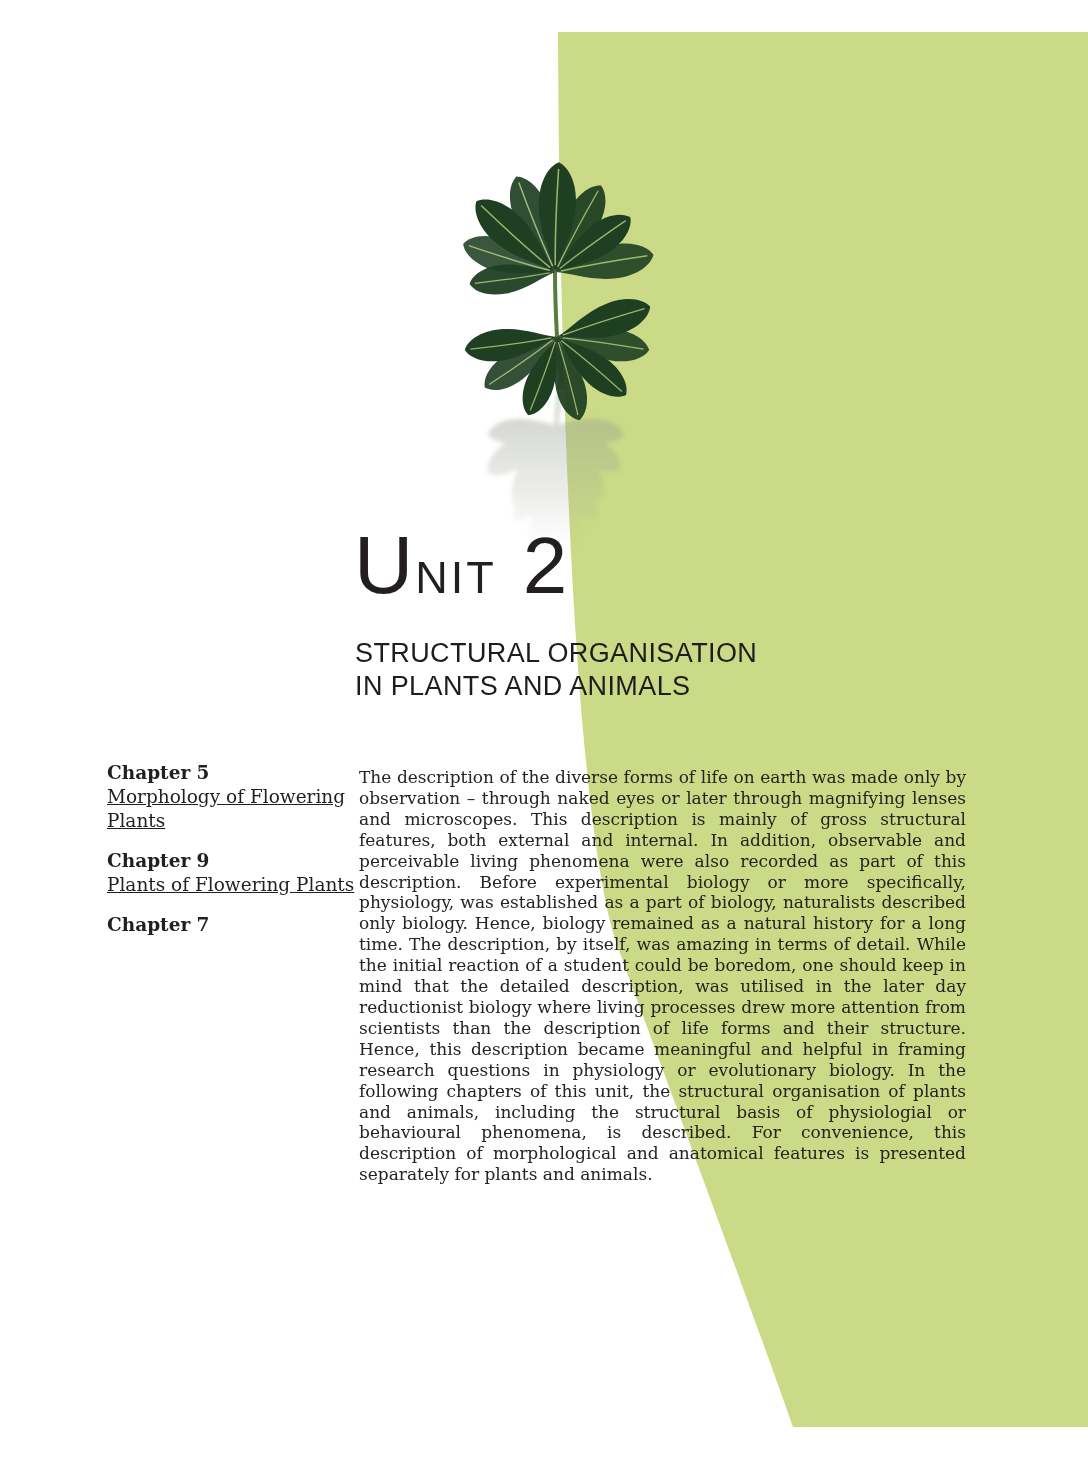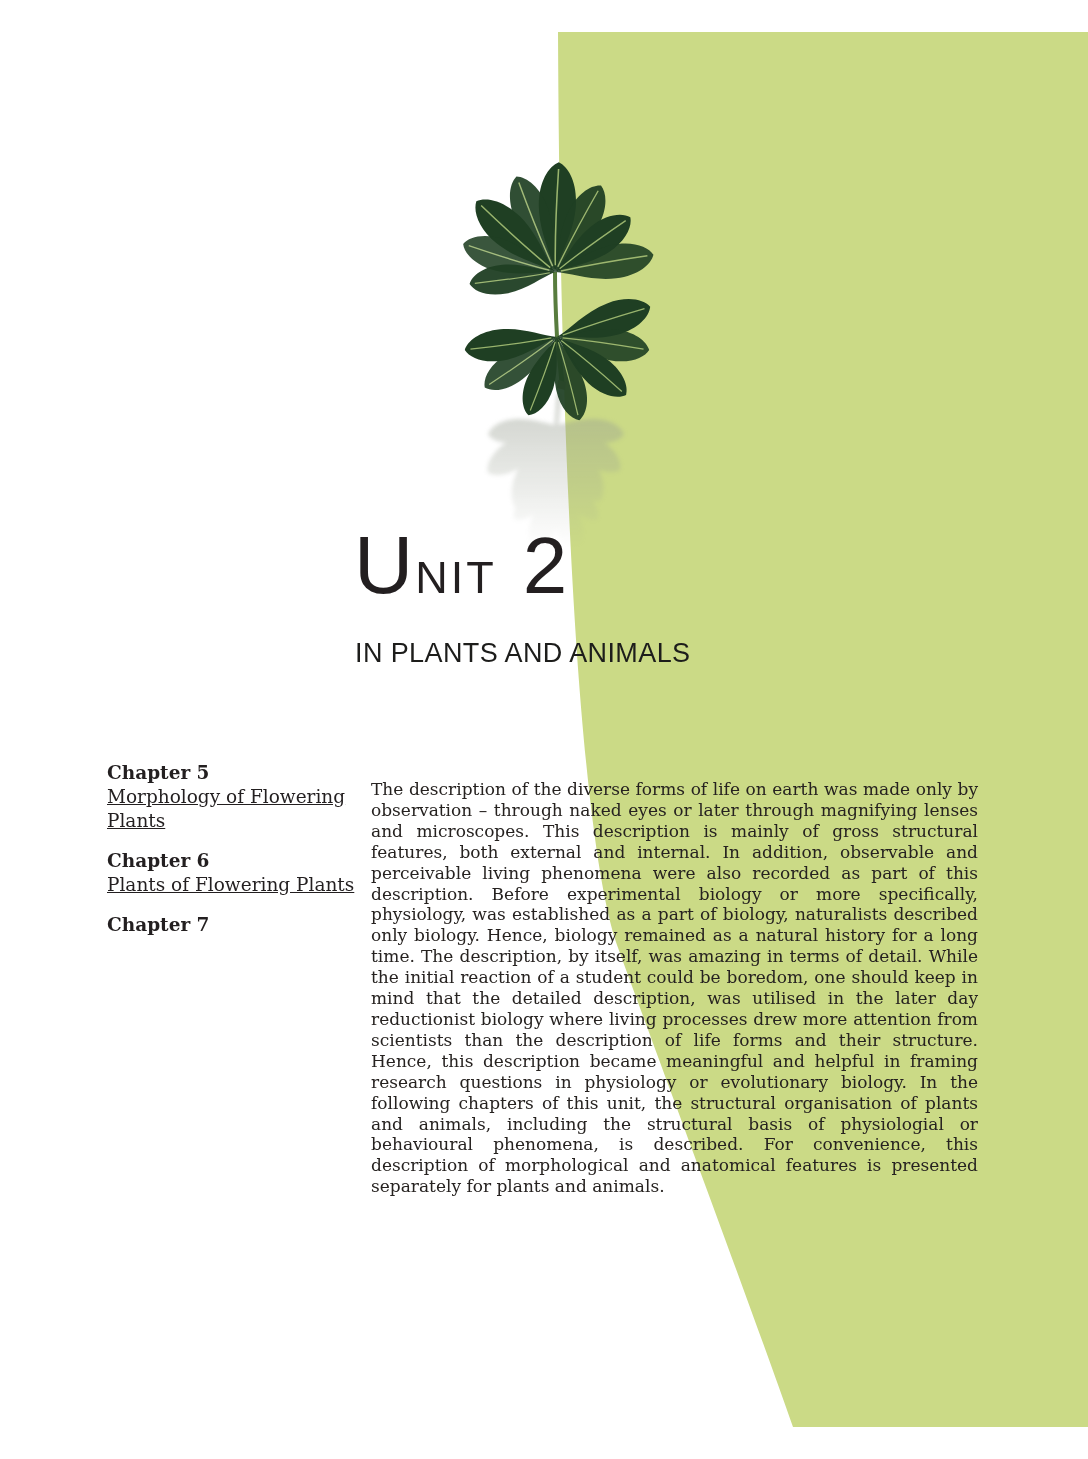--- a/index.html
+++ b/index.html
@@ -35,21 +35,21 @@
     position:absolute; left:107px; top:761px; width:252px;
     font-size:18.5px; line-height:24px;
     color:#231f20;
   }
   .chapter-block { margin:0 4px 16px 0; }
   .chapter-label { font-weight:bold; }
   .chapter-title { font-weight:normal;text-decoration:underline; }
 
   .intro {
     position:absolute; left:355px; top:763px; width:607px;
-    margin:16px;
+    margin:4px;
     font-size:17px; line-height:20.9px;
     text-align:justify;
     color:#262220;
   }
 </style>
 </head>
 <body>
 
 <div class="page">
 
@@ -117,30 +117,31 @@
     </g>
   </svg>
 
   <div class="unit-heading">
     <span class="u-big">U</span>
       <span class="u-small">NIT</span>
     <span class="u-num">2</span>
   </div>
 
   <div class="unit-subtitle">
+    <div>STRUCTURAL ORGANISATION</div>
     <div>IN PLANTS AND ANIMALS</div>
   </div>
 
   <aside class="chapters">
     <div class="chapter-block">
       <div class="chapter-label">Chapter 5</div>
       <div class="chapter-title">Morphology of Flowering Plants</div>
     </div>
     <div class="chapter-block">
-      <div class="chapter-label">Chapter 6</div>
+      <div class="chapter-label">Chapter 9</div>
       <div class="chapter-title">Plants of Flowering Plants</div>
     </div>
     <div class="chapter-block">
       <div class="chapter-label">Chapter 7</div>
     </div>
   </aside>
 
   <p class="intro">The description of the diverse forms of life on earth was made only by observation – through naked eyes or later through magnifying lenses and microscopes. This description is mainly of gross structural features, both external and internal. In addition, observable and perceivable living phenomena were also recorded as part of this description. Before experimental biology or more specifically, physiology, was established as a part of biology, naturalists described only biology. Hence, biology remained as a natural history for a long time. The description, by itself, was amazing in terms of detail. While the initial reaction of a student could be boredom, one should keep in mind that the detailed description, was utilised in the later day reductionist biology where living processes drew more attention from scientists than the description of life forms and their structure. Hence, this description became meaningful and helpful in framing research questions in physiology or evolutionary biology. In the following chapters of this unit, the structural organisation of plants and animals, including the structural basis of physiologial or behavioural phenomena, is described. For convenience, this description of morphological and anatomical features is presented separately for plants and animals.</p>
 
 </div>

